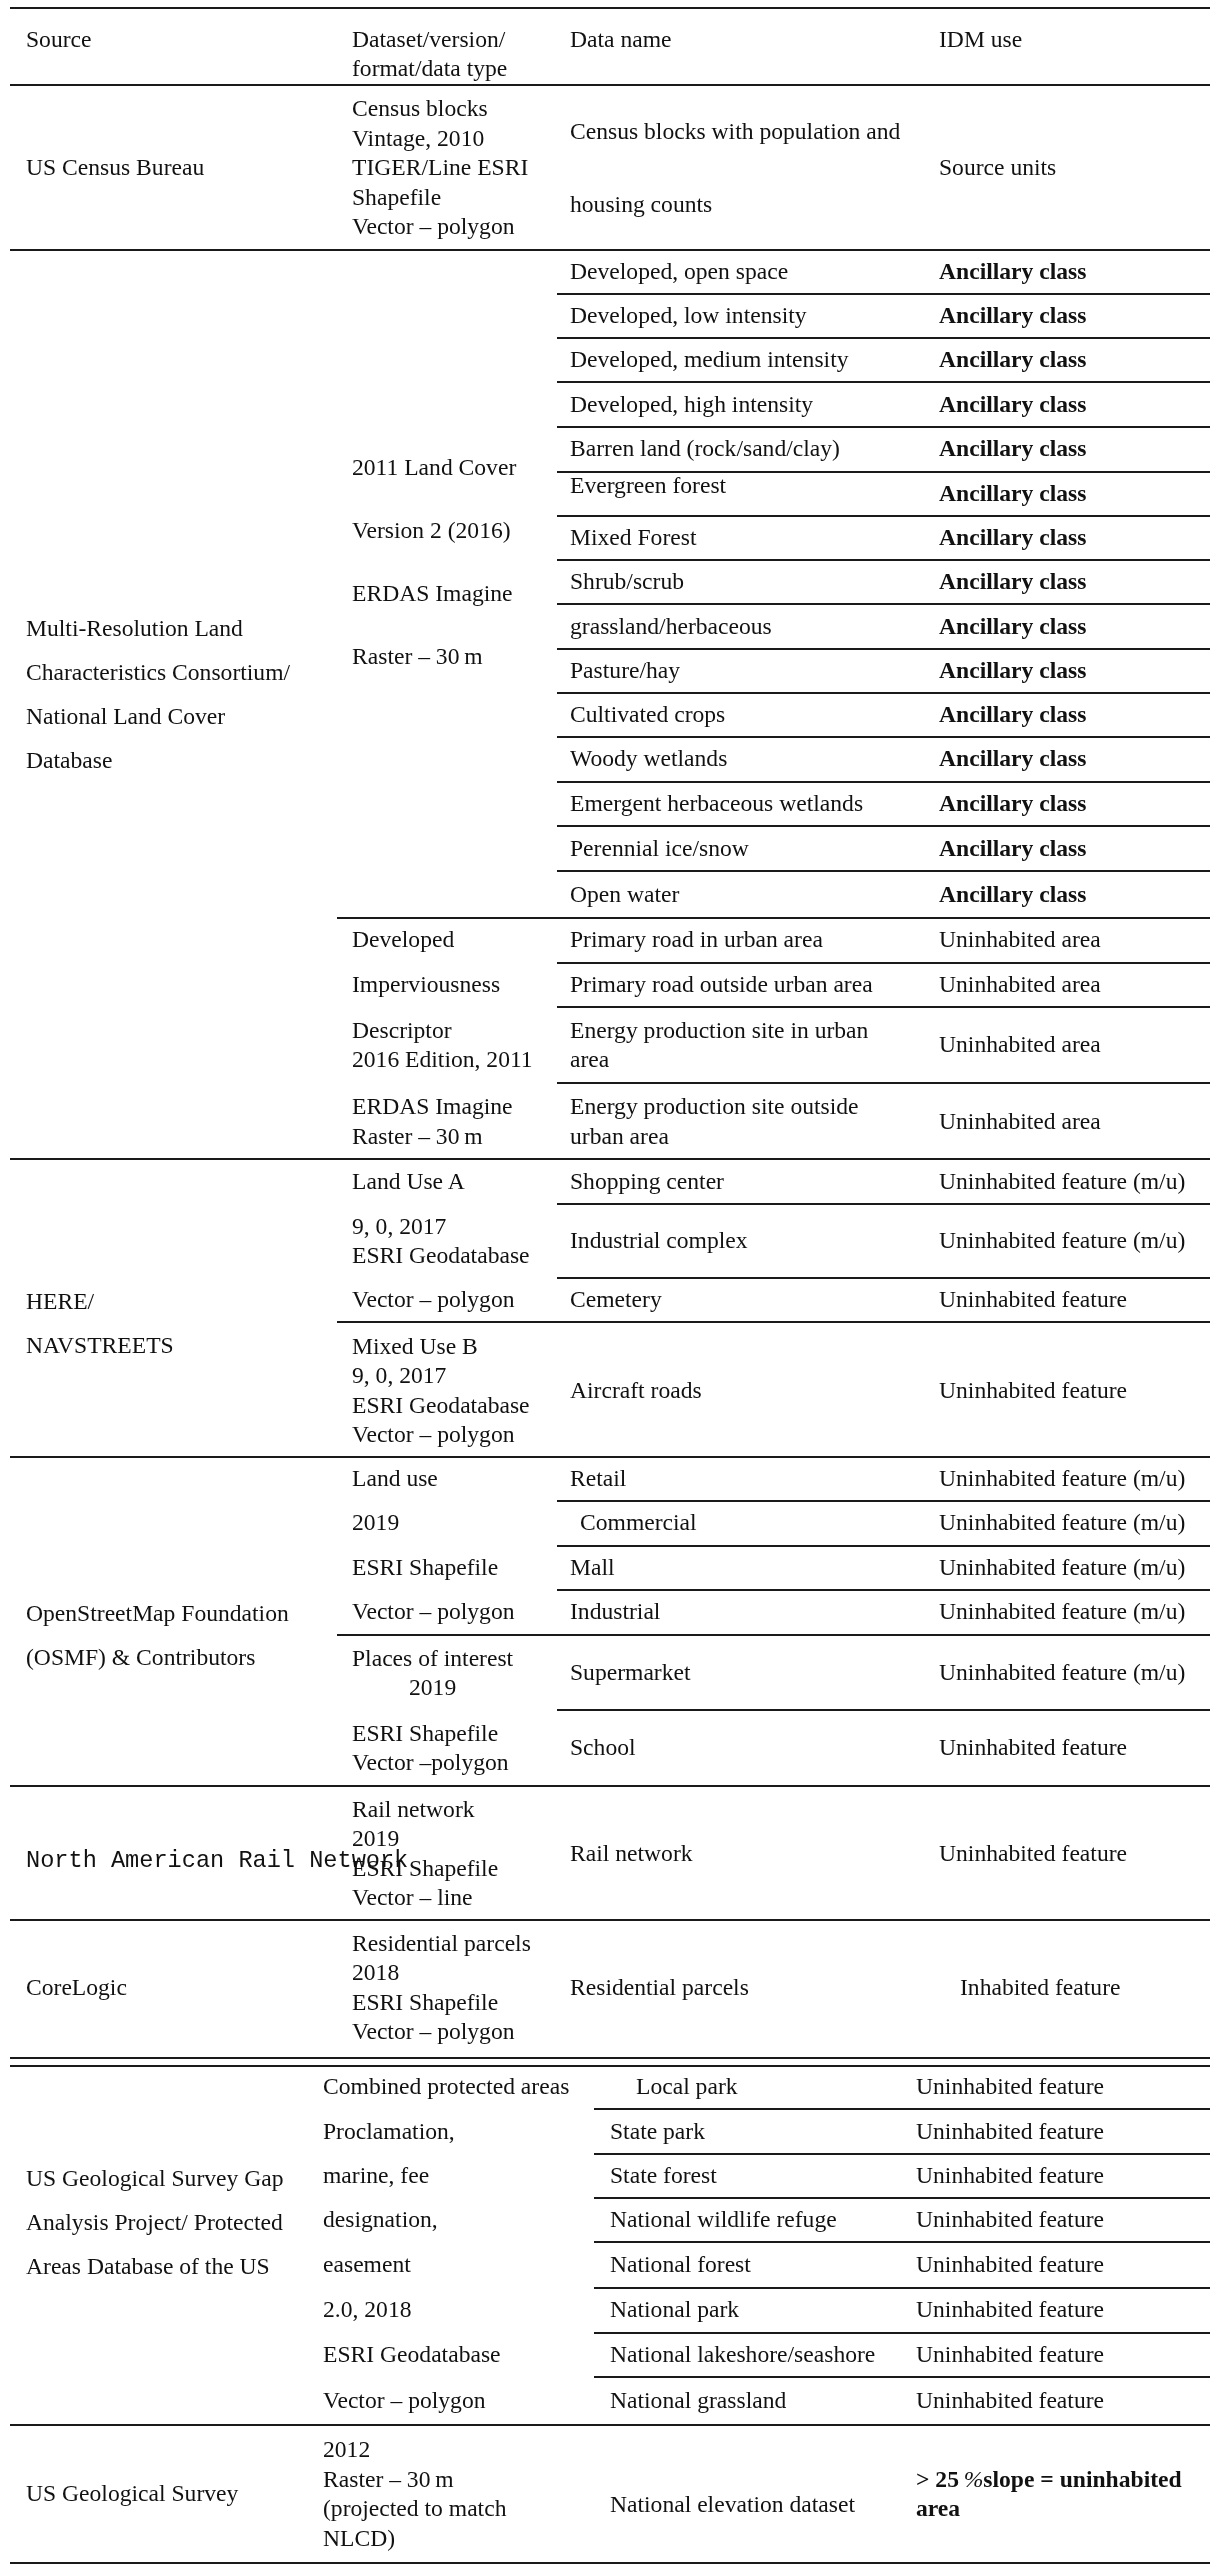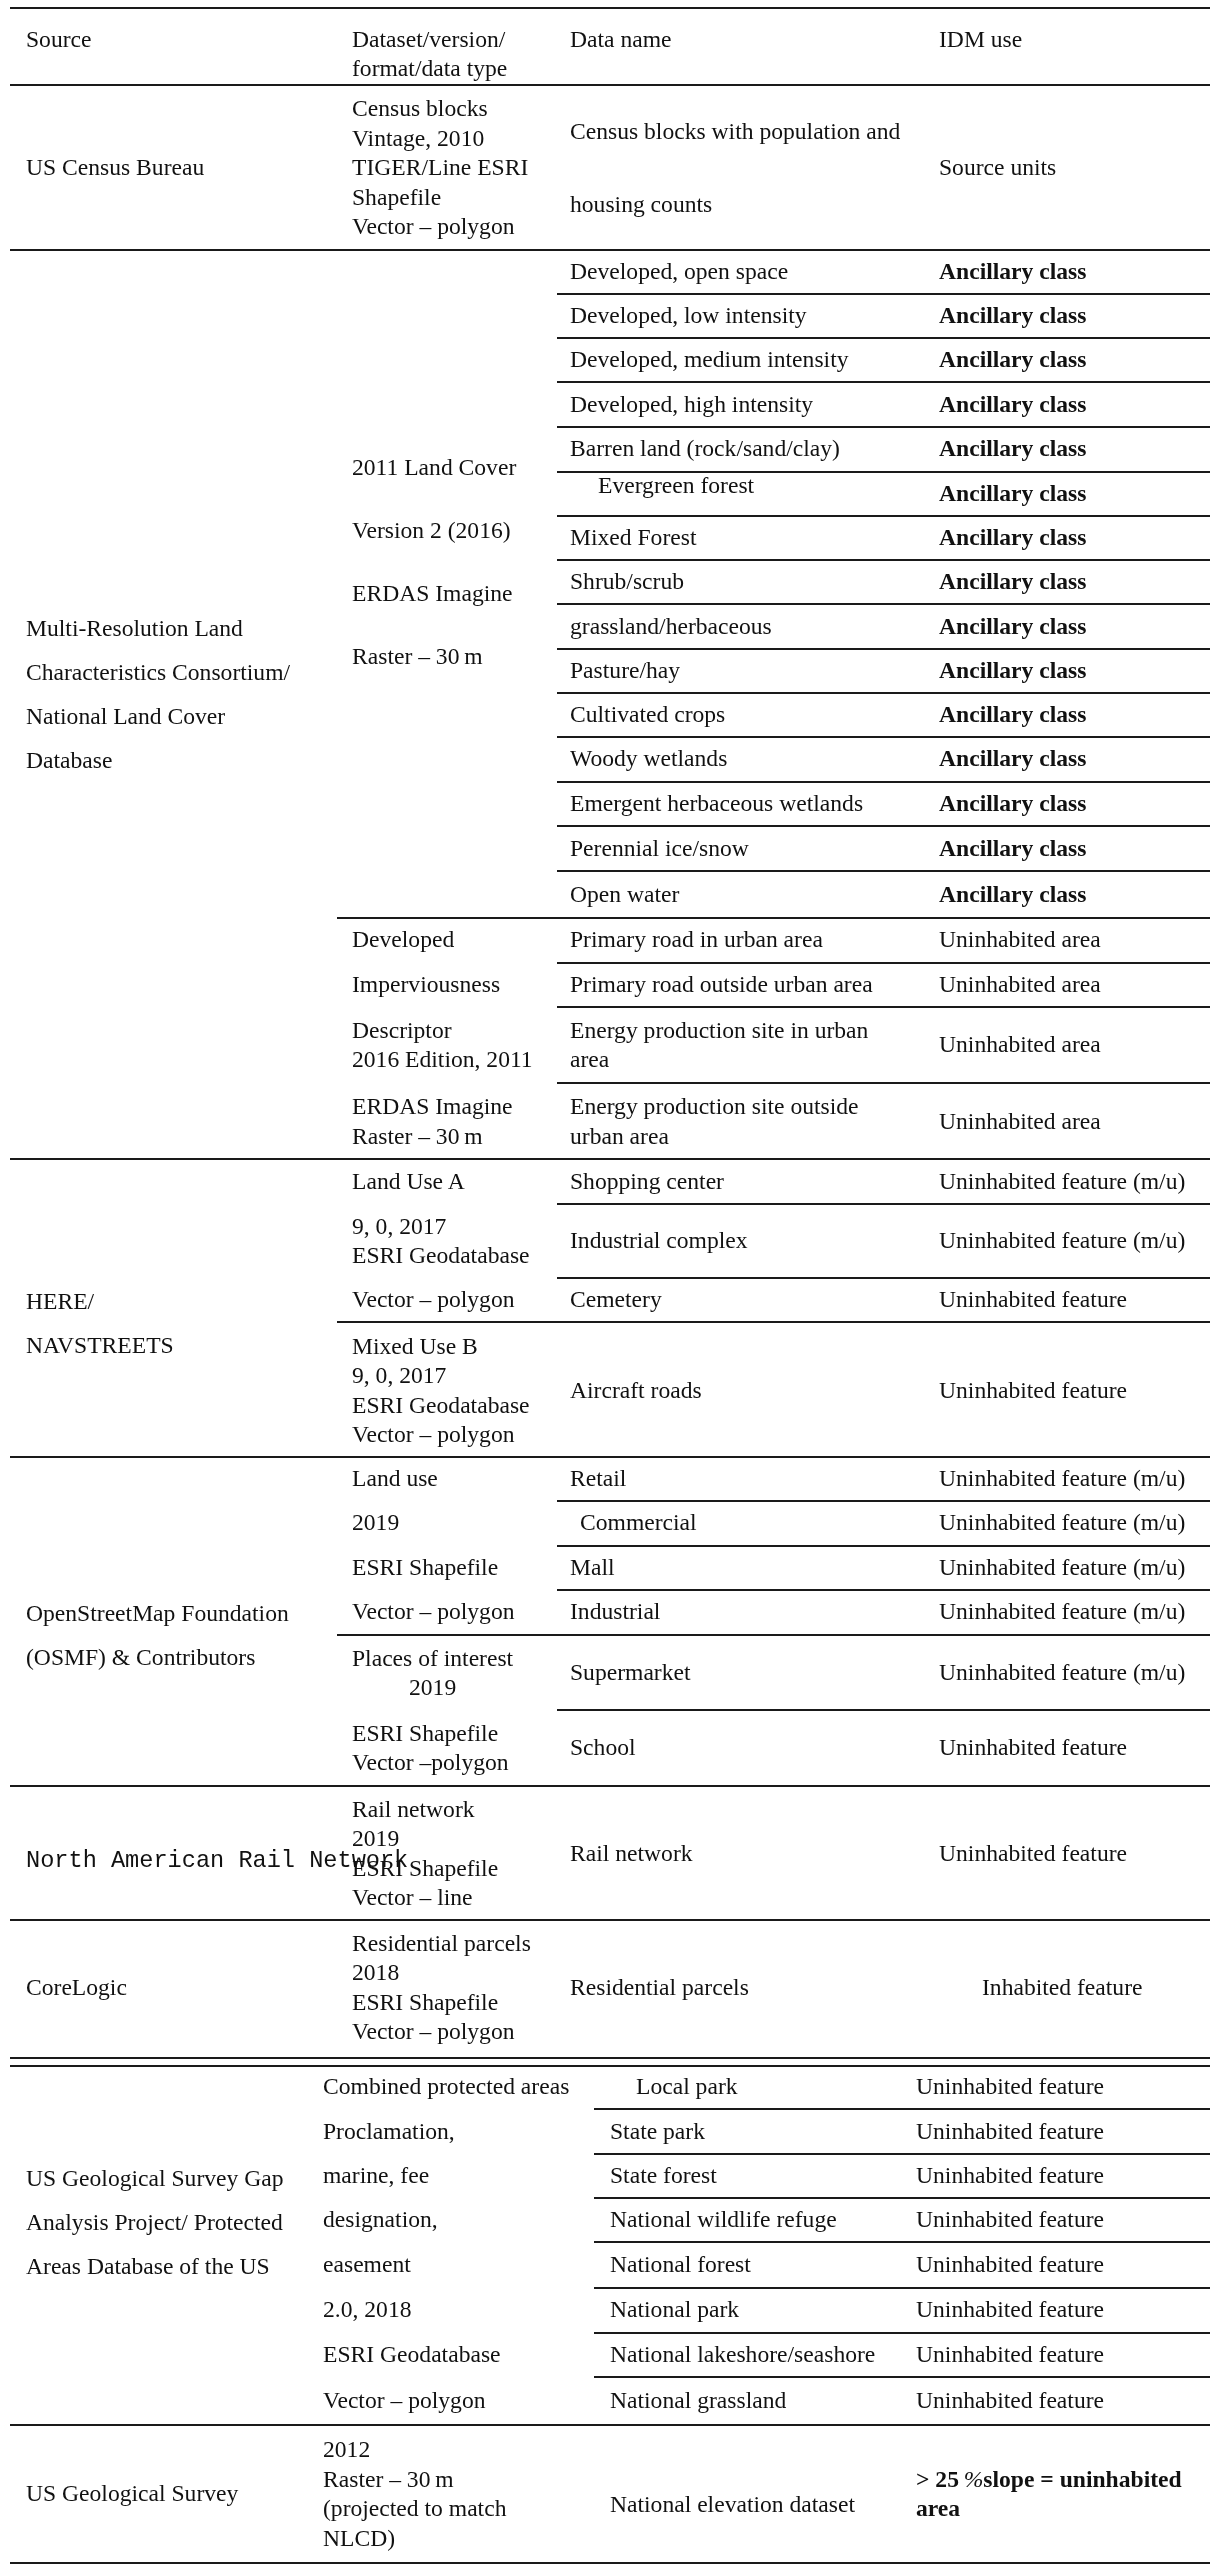--- a/index.html
+++ b/index.html
@@ -78,21 +78,21 @@
       <span class="line">Ancillary class</span>
     </div>
     <div class="rule" style="left: 557px; top: 426px;"></div>
     <div class="cell vc" style="left: 570px; top: 427px; height: 44px;">
       <span class="line">Barren land (rock/sand/clay)</span>
     </div>
     <div class="cell vc bold" style="left: 939px; top: 427px; height: 44px;">
       <span class="line">Ancillary class</span>
     </div>
     <div class="rule" style="left: 557px; top: 471px;"></div>
-    <div class="cell vc" style="left: 570px; top: 472px; height: 28px; margin-left: 28px;">
+    <div class="cell vc" style="left: 570px; top: 472px; height: 28px;">
       <span class="line">Evergreen forest</span>
     </div>
     <div class="cell vc bold" style="left: 939px; top: 472px; height: 44px;">
       <span class="line">Ancillary class</span>
     </div>
     <div class="rule" style="left: 557px; top: 515px;"></div>
     <div class="cell vc" style="left: 570px; top: 516px; height: 44px;">
       <span class="line">Mixed Forest</span>
     </div>
     <div class="cell vc bold" style="left: 939px; top: 516px; height: 44px;">
@@ -346,21 +346,21 @@
     </div>
     <div class="cell vc" style="left: 352px; top: 1921px; height: 133px;">
       <span class="line">Residential parcels</span>
       <span class="line">2018</span>
       <span class="line">ESRI Shapefile</span>
       <span class="line">Vector – polygon</span>
     </div>
     <div class="cell vc" style="left: 570px; top: 1921px; height: 133px;">
       <span class="line">Residential parcels</span>
     </div>
-    <div class="cell vc" style="left: 982px; top: 1921px; height: 133px; text-align: center;">
+    <div class="cell vc" style="left: 960px; top: 1921px; height: 133px; text-align: center;">
       <span class="line">Inhabited feature</span>
     </div>
     <div class="rule full" style="top: 2057px;"></div>
     <div class="rule full" style="top: 2065px;"></div>
     <div class="cell vc" style="left: 636px; top: 2065px; height: 44px;">
       <span class="line">Local park</span>
     </div>
     <div class="cell vc" style="left: 916px; top: 2065px; height: 44px;">
       <span class="line">Uninhabited feature</span>
     </div>

